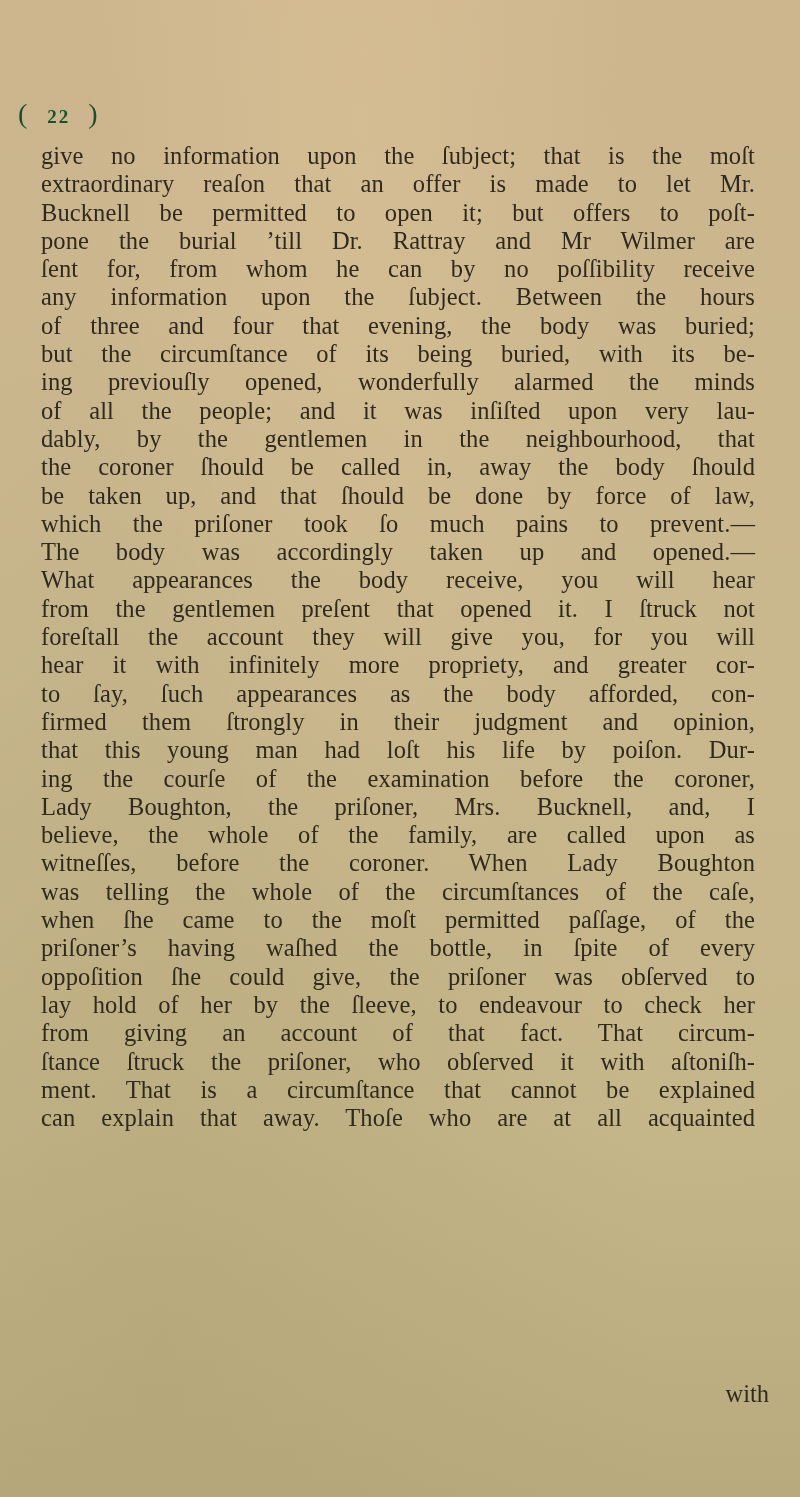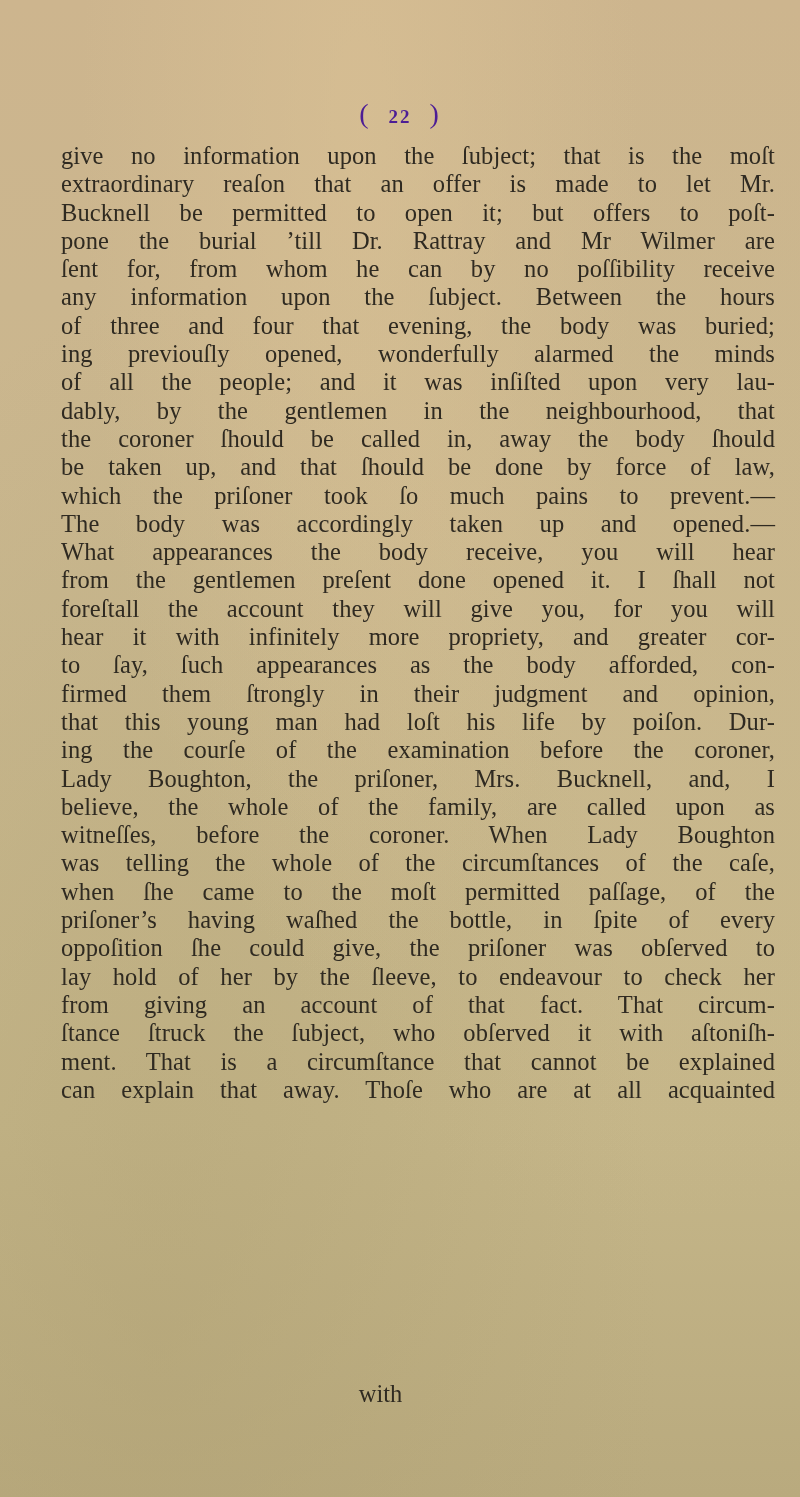--- a/index.html
+++ b/index.html
@@ -20,53 +20,52 @@
   .page {
     position: absolute;
     left: 0; top: 0;
     width: 800px; height: 1497px;
   }
   .page-number {
     position: absolute;
     top: 98px;
     left: 0;
     width: 800px;
-    text-align: center;
+    text-align: left;
     font-family: "Liberation Serif", serif;
     font-size: 24px;
     letter-spacing: 2px;
-    color: #4c1d95;
+    color: #14532d;
   }
   .page-number .paren { font-size: 28px; padding: 0 18px; }
   .page-number .num { font-size: 19px; font-weight: bold; }
   .body-text {
     position: absolute;
     top: 142px;
     left: 41px;
     width: 714px;
-    margin-left: 20px;
   }
   .line {
     display: block;
     height: 28.3px;
     line-height: 28.3px;
     font-family: "Liberation Serif", serif;
     font-size: 24.5px;
     white-space: nowrap;
     text-align: justify;
     text-align-last: justify;
     color: #2f2a21;
     letter-spacing: 0.1px;
   }
   .catchword {
     position: absolute;
     top: 1380px;
-    left: 3px;
+    left: 14px;
     width: 755px;
-    text-align: center;
+    text-align: right;
     font-family: "Liberation Serif", serif;
     font-size: 24.5px;
     color: #2f2a21;
   }
 </style>
 </head>
 <body>
 
 <div class="page">
   <div class="page-number">
@@ -74,43 +73,44 @@
   </div>
 
   <div class="body-text">
     <span class="line">give no information upon the ſubject; that is the moſt</span>
     <span class="line">extraordinary reaſon that an offer is made to let Mr.</span>
     <span class="line">Bucknell be permitted to open it; but offers to poſt-</span>
     <span class="line">pone the burial ’till Dr. Rattray and Mr Wilmer are</span>
     <span class="line">ſent for, from whom he can by no poſſibility receive</span>
     <span class="line">any information upon the ſubject. Between the hours</span>
     <span class="line">of three and four that evening, the body was buried;</span>
+    <span class="line">but the circumſtance of its being buried, with its be-</span>
     <span class="line">ing previouſly opened, wonderfully alarmed the minds</span>
     <span class="line">of all the people; and it was inſiſted upon very lau-</span>
     <span class="line">dably, by the gentlemen in the neighbourhood, that</span>
     <span class="line">the coroner ſhould be called in, away the body ſhould</span>
     <span class="line">be taken up, and that ſhould be done by force of law,</span>
     <span class="line">which the priſoner took ſo much pains to prevent.—</span>
     <span class="line">The body was accordingly taken up and opened.—</span>
     <span class="line">What appearances the body receive, you will hear</span>
-    <span class="line">from the gentlemen preſent done opened it. I ſhall not</span>
+    <span class="line">from the gentlemen preſent that opened it. I ſtruck not</span>
     <span class="line">foreſtall the account they will give you, for you will</span>
     <span class="line">hear it with infinitely more propriety, and greater cor-</span>
     <span class="line">to ſay, ſuch appearances as the body afforded, con-</span>
     <span class="line">firmed them ſtrongly in their judgment and opinion,</span>
     <span class="line">that this young man had loſt his life by poiſon. Dur-</span>
     <span class="line">ing the courſe of the examination before the coroner,</span>
     <span class="line">Lady Boughton, the priſoner, Mrs. Bucknell, and, I</span>
     <span class="line">believe, the whole of the family, are called upon as</span>
     <span class="line">witneſſes, before the coroner. When Lady Boughton</span>
     <span class="line">was telling the whole of the circumſtances of the caſe,</span>
     <span class="line">when ſhe came to the moſt permitted paſſage, of the</span>
     <span class="line">priſoner’s having waſhed the bottle, in ſpite of every</span>
     <span class="line">oppoſition ſhe could give, the priſoner was obſerved to</span>
     <span class="line">lay hold of her by the ſleeve, to endeavour to check her</span>
     <span class="line">from giving an account of that fact. That circum-</span>
-    <span class="line">ſtance ſtruck the ſubject, who obſerved it with aſtoniſh-</span>
+    <span class="line">ſtance ſtruck the priſoner, who obſerved it with aſtoniſh-</span>
     <span class="line">ment. That is a circumſtance that cannot be explained</span>
     <span class="line">can explain that away. Thoſe who are at all acquainted</span>
   </div>
 
   <div class="catchword">with</div>
 </div>
 
 </body></html>

